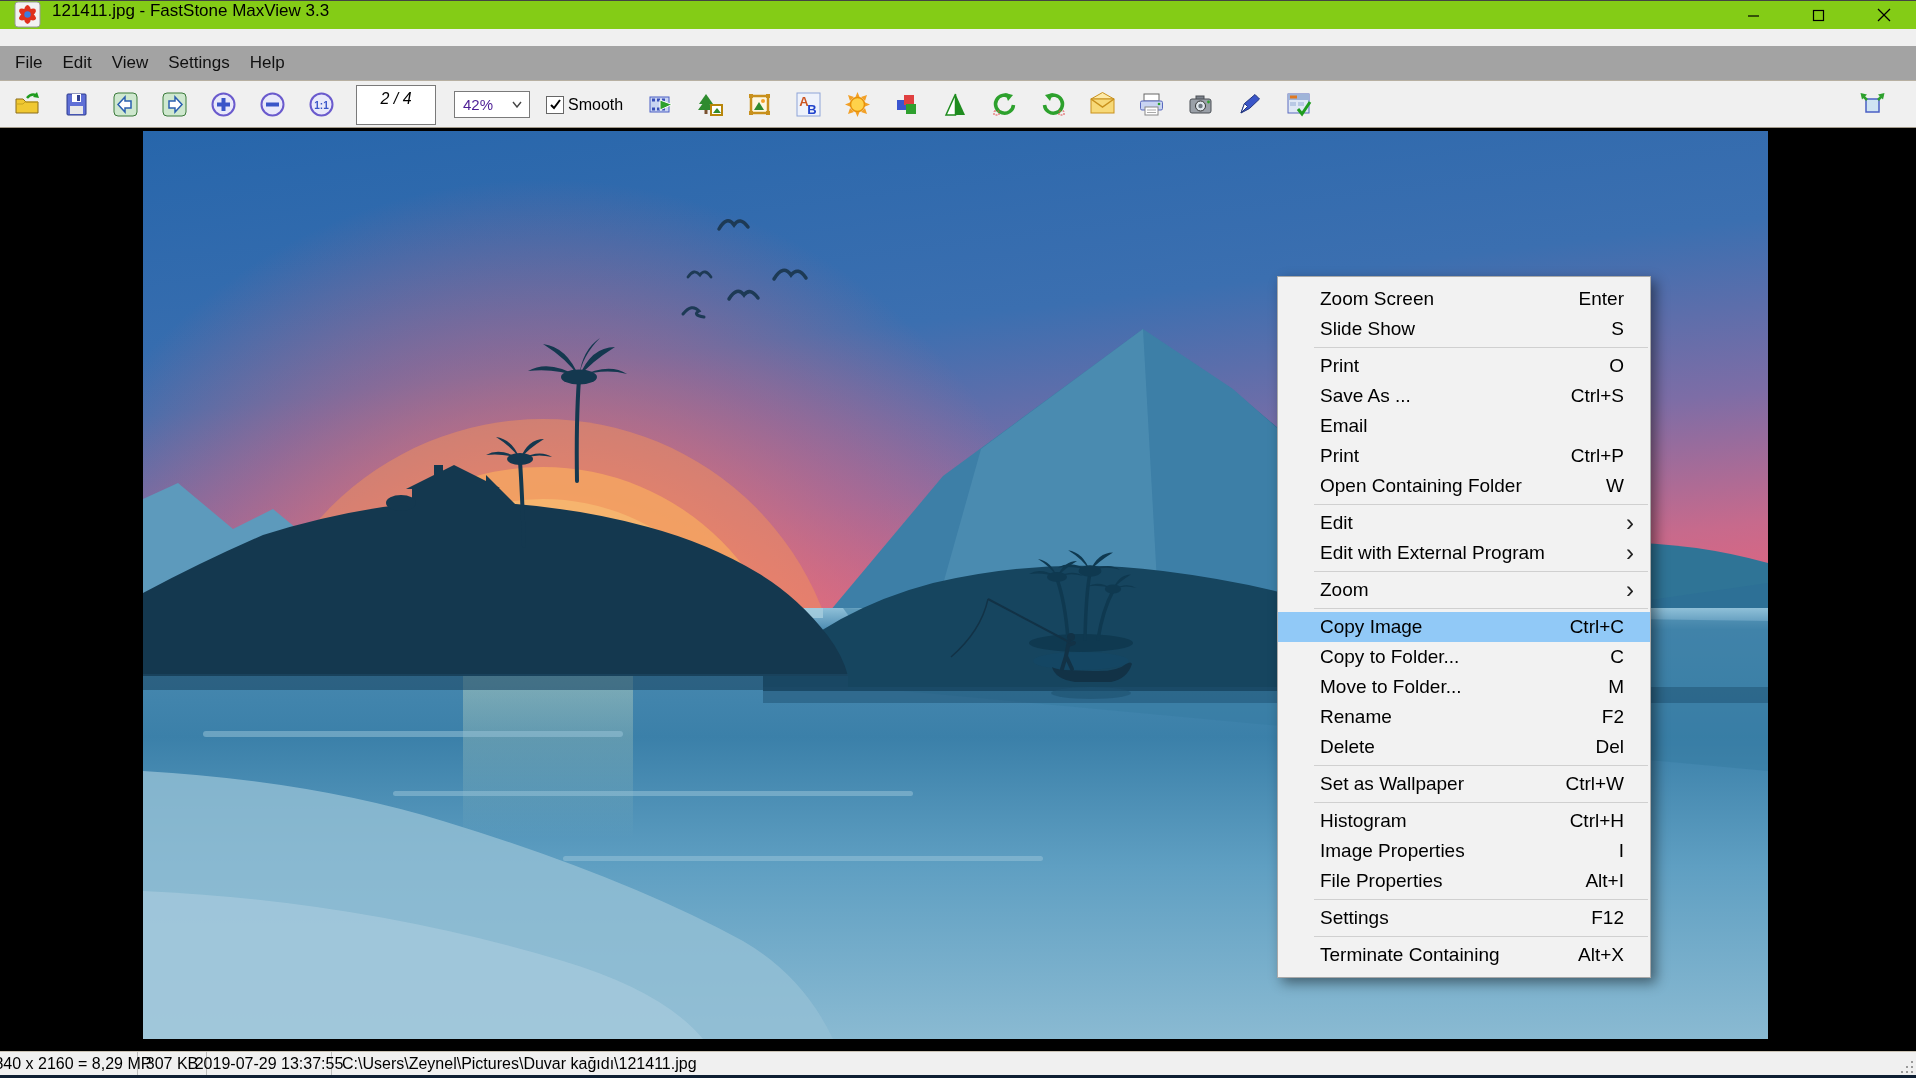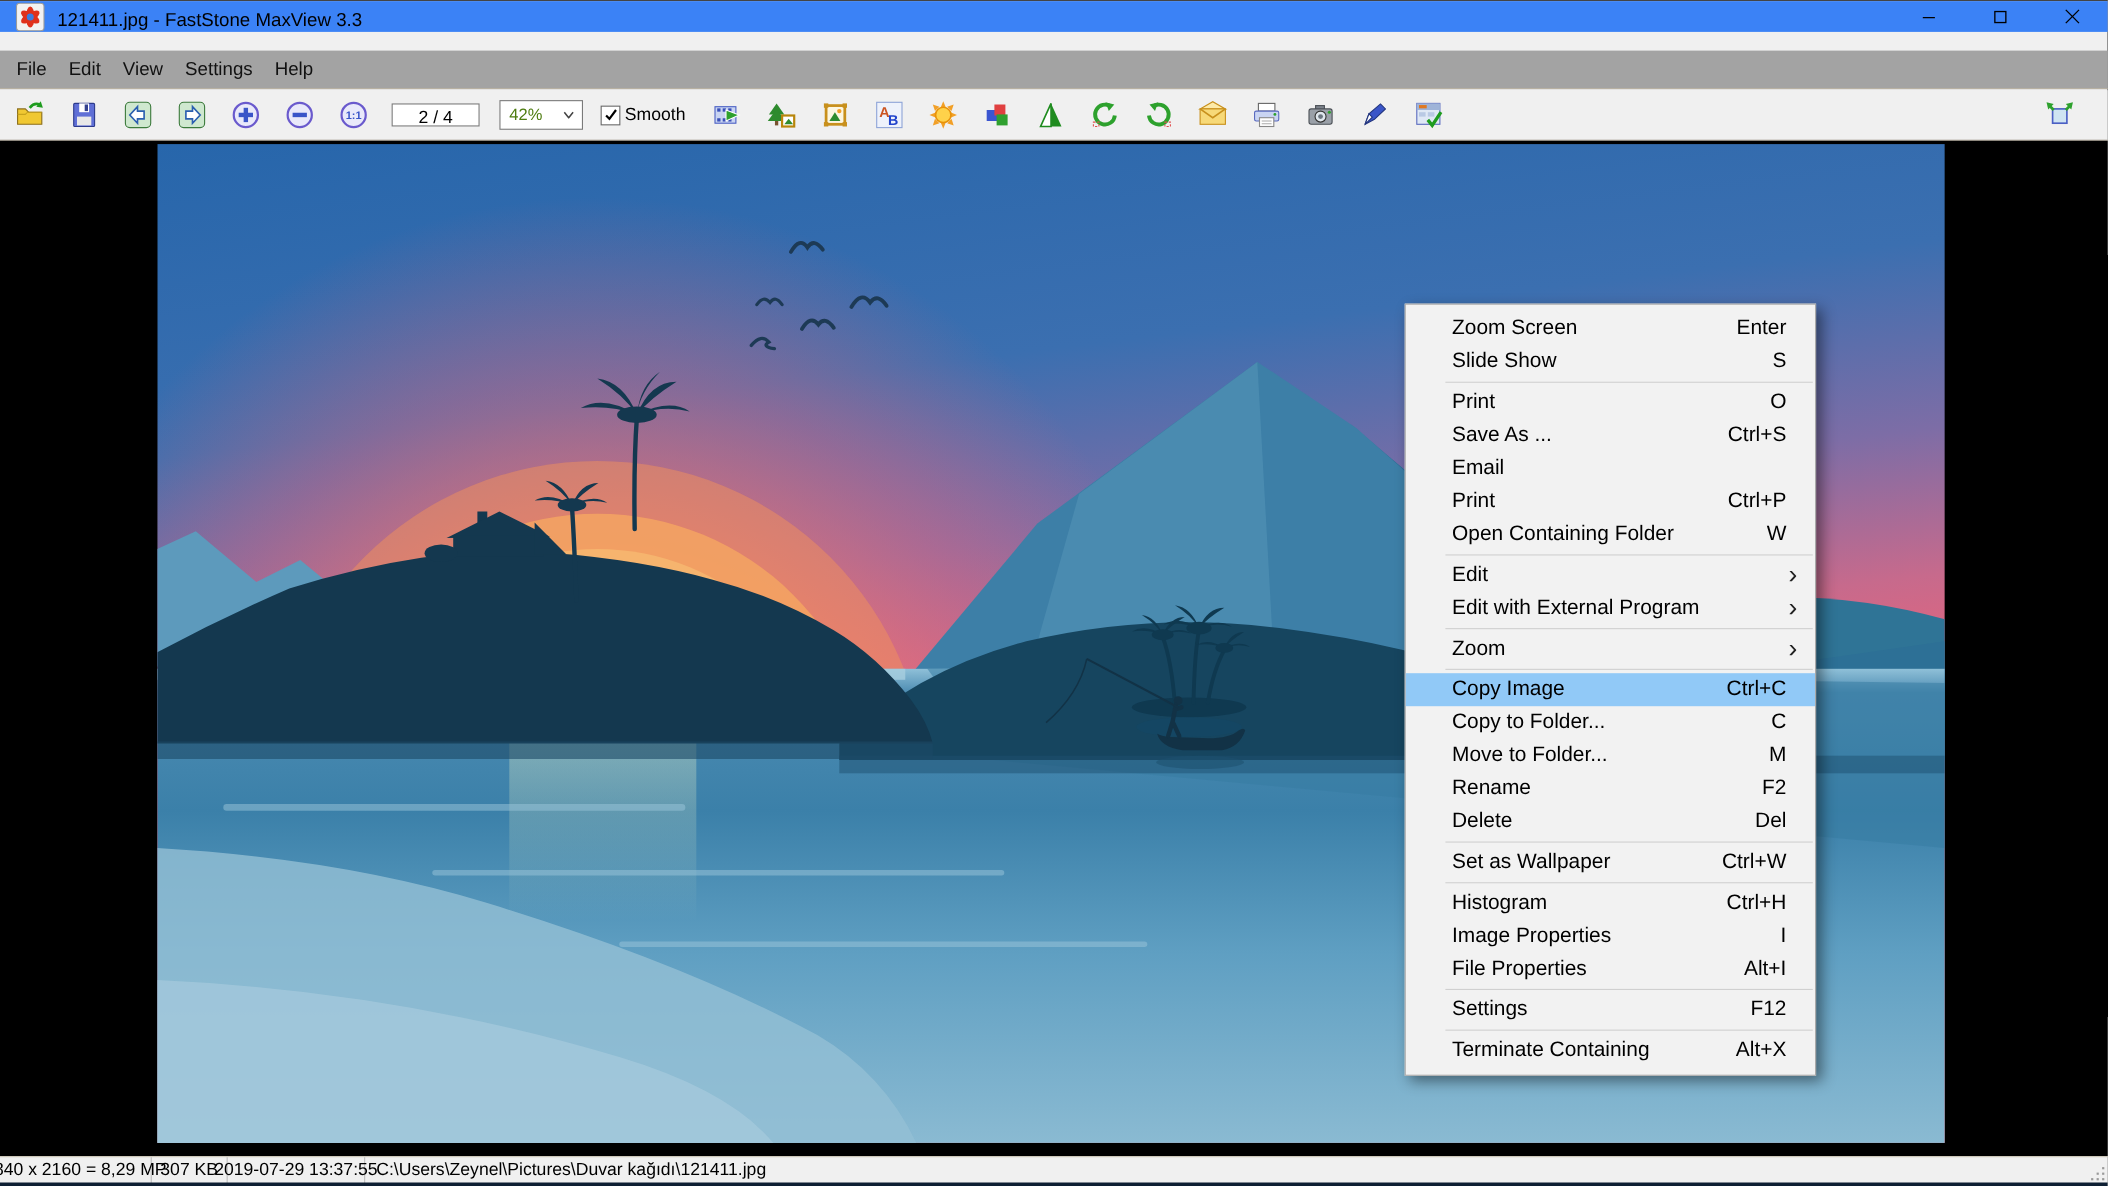--- a/index.html
+++ b/index.html
@@ -1,44 +1,44 @@
 <!DOCTYPE html>
 <html><head>
 <meta charset="utf-8">
 <style>
   * { margin:0; padding:0; box-sizing:border-box; }
   html,body { width:1916px; height:1078px; overflow:hidden; background:#000;
               font-family:"Liberation Sans", sans-serif; }
   #window { position:absolute; inset:0; background:#f0f0f0; border-top:1px solid #444; }
 
   
-  .titlebar { position:absolute; left:0; top:0; width:100%; height:28px; background:#3b82f6;
-              display:flex; align-items:flex-end; }
+  .titlebar { position:absolute; left:0; top:0; width:100%; height:28px; background:#84cc16;
+              display:flex; align-items:flex-start; }
   .app-icon { width:27px; height:27px; margin-left:14px; flex:0 0 auto; }
   .title-text { margin-left:11px; font-size:17px; color:#000; white-space:nowrap; }
   .win-controls { margin-left:auto; display:flex; height:100%; }
   .win-btn { width:65px; height:100%; display:flex; align-items:center; justify-content:center;
              background:transparent; border:none; cursor:default; }
 
   
   .menubar { position:absolute; left:0; top:45px; width:100%; height:35px; background:#a3a3a3;
              display:flex; align-items:center; padding-left:5px; border-bottom:1px solid #b7b0a2; }
   .mb-item { padding:4px 10px; font-size:17px; color:#111; cursor:default; }
 
   
   .toolbar { position:absolute; left:0; top:81px; width:100%; height:46px; background:#f0f0f0;
              display:flex; align-items:center; padding-left:13px; border-bottom:1px solid #a39a8a; }
   .tb-group { display:flex; align-items:center; }
   .tb-btn { width:28px; height:28px; margin-right:21px; border:none; background:transparent;
             display:flex; align-items:center; justify-content:center; padding:0; }
   .tb-btn svg { width:27px; height:27px; }
-  .page-box { width:80px; height:21px; background:#fff; border:1px solid #7a7a7a; font-size:16px;
-              color:#000; text-align:center; line-height:25px; margin-right:18px; }
+  .page-box { width:80px; height:40px; background:#fff; border:1px solid #7a7a7a; font-size:16px;
+              color:#000; text-align:center; line-height:25px; margin-right:18px;font-style:italic; }
   .zoom-select { width:76px; height:27px; background:#fff; border:1px solid #7a7a7a; margin-right:16px;
-                 display:flex; align-items:center; font-size:15px; color:#4d7c0f; padding-left:8px; }
+                 display:flex; align-items:center; font-size:15px; color:#4c1d95; padding-left:8px; }
   .zoom-chevron { margin-left:auto; margin-right:7px; width:10px; height:7px; }
   .smooth-wrap { display:flex; align-items:center; margin-right:24px; }
   .checkbox { width:18px; height:18px; background:#fff; border:1px solid #666; display:flex;
               align-items:center; justify-content:center; }
   .smooth-label { font-size:16px; color:#000; margin-left:4px; }
   .tb-fullscreen { margin-left:auto; margin-right:9px; }
 
   
   .canvas { position:absolute; left:0; top:127px; width:1916px; height:923px; background:#000; overflow:hidden; }
   .artwork { position:absolute; left:143px; top:3px; width:1625px; height:908px; }

